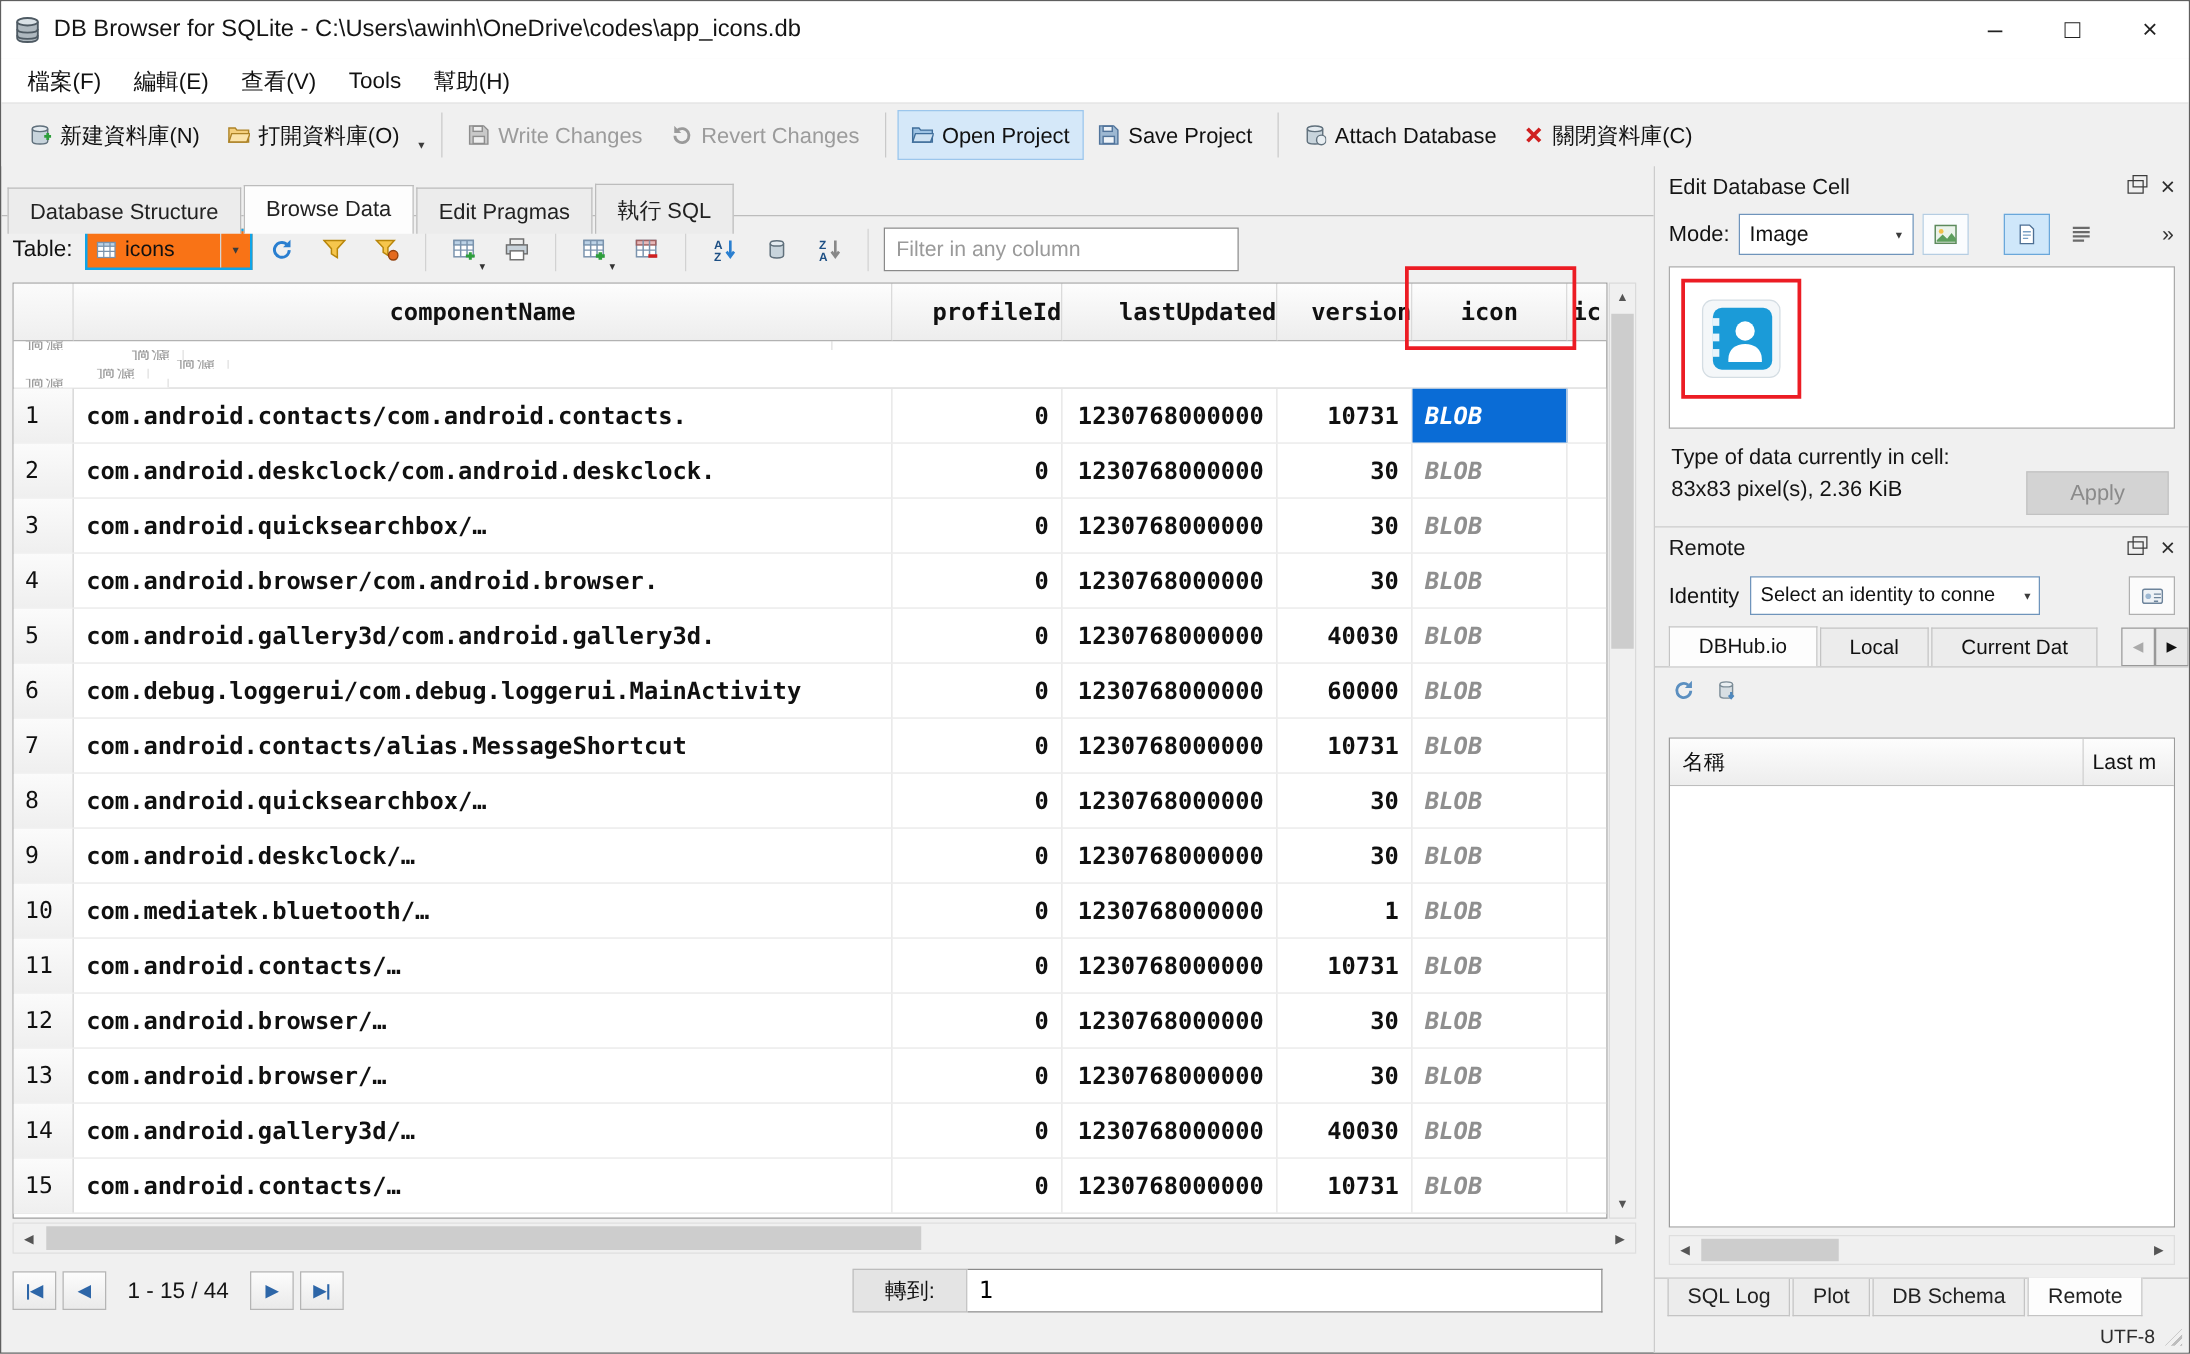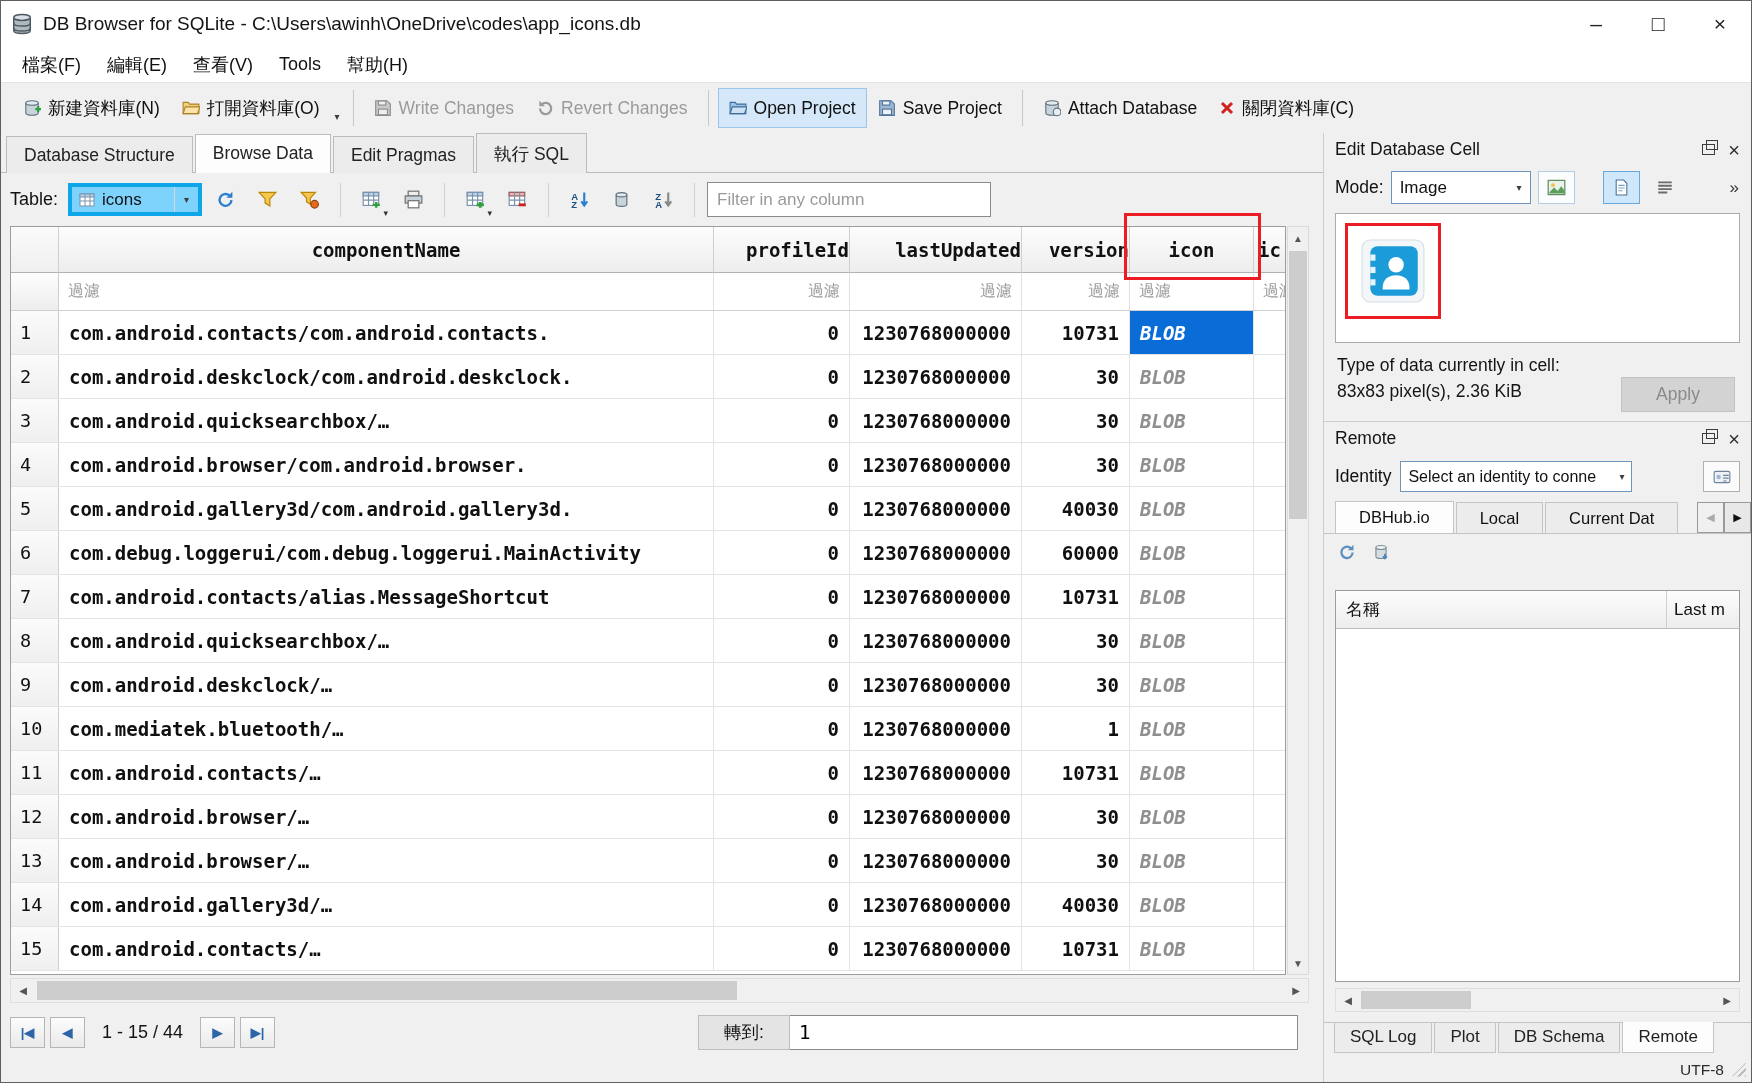--- a/index.html
+++ b/index.html
@@ -27,40 +27,40 @@
   .dd { font-size:10px; color:#3c3c3c; }
   .tb-dd { padding:0 4px; height:40px; display:flex; align-items:flex-end; padding-bottom:6px; }
 
   
   .main { display:flex; height:951px; }
   .left { flex:1; min-width:0; display:flex; flex-direction:column; }
   .right { width:428px; border-left:1px solid #cccccc; background:#f0f0f0; display:flex; flex-direction:column; }
 
   
   .tabbar { height:40px; display:flex; align-items:flex-end; padding-left:5px; border-bottom:1px solid #bcbcbc; }
-  .tab { padding:8px 17px 7px; font-size:17.5px; border:1px solid #bcbcbc; border-bottom:none; background:#ececec; margin-right:2px; position:relative; top:1px; color:#222; }
+  .tab { padding:8px 17px 7px; font-size:17.5px; border:1px solid #bcbcbc; border-bottom:none; background:#ececec; margin-right:2px; position:relative; top:15px; color:#222; }
   .tab.active { background:#fdfdfd; padding-bottom:9px; z-index:2; }
 
   
   .table-toolbar { height:53px; display:flex; align-items:center; padding:0 9px; gap:5px; }
   .tt-label { font-size:18px; margin-right:5px; }
-  .combo { width:134px; height:33px; border:4px solid #0ea5e9; background:#7dd3fc; display:flex; align-items:center; padding:0 0 0 7px; gap:7px; font-size:17px; }
+  .combo { width:134px; height:33px; border:2px solid #0ea5e9; background:#f97316; display:flex; align-items:center; padding:0 0 0 7px; gap:7px; font-size:17px; }
   .combo .arrowbox { margin-left:auto; width:24px; height:100%; display:flex; align-items:center; justify-content:center; border-left:1px solid #d5d5d5; }
   .icon-btn { width:37px; height:37px; display:flex; align-items:center; justify-content:center; position:relative; }
   .icon-btn .corner-dd { position:absolute; right:2px; bottom:0px; font-size:9px; color:#333; }
   .filter-input { width:284px; height:35px; border:1px solid #8a8a8a; font-size:17px; padding:0 9px; color:#222; background:#fff; }
   .filter-input::placeholder { color:#9a9a9a; }
   .tt-sep { width:1px; height:34px; background:#d2d2d2; margin:0 7px; }
 
   
   .grid-wrap { height:749px; display:flex; padding:0 14px 0 9px; position:relative; }
   .grid { flex:1; min-width:0; border:1px solid #9c9c9c; background:#fff; display:flex; flex-direction:column; overflow:visible; position:relative; }
   .grid-header { height:46px; display:flex; position:relative; }
   .gh { background:linear-gradient(#fdfdfd,#ededed); border-right:1px solid #cfcfcf; border-bottom:1px solid #b2b2b2; display:flex; align-items:center; justify-content:center; font-family:"DejaVu Sans Mono", monospace; font-weight:700; font-size:19px; overflow:hidden; white-space:nowrap; }
-  .grid-filter { height:38px; display:flex; border-bottom:1px solid #cfcfcf; }
+  .grid-filter { height:38px; display:flex; border-bottom:1px solid #cfcfcf;flex-direction:column; }
   .gf { border-right:1px solid #e0e0e0; display:flex; align-items:center; padding:0 9px; color:#9b9b9b; font-size:16px; overflow:hidden; white-space:nowrap; background:#fff; }
   .gf.corner { background:linear-gradient(#fdfdfd,#ededed); border-right:1px solid #cfcfcf; }
   .grid-row { height:44px; display:flex; border-bottom:1px solid #e4e4e4; background:#fff; }
   .gc { border-right:1px solid #e4e4e4; display:flex; align-items:center; padding:0 10px; font-family:"DejaVu Sans Mono", monospace; font-weight:700; font-size:19px; white-space:nowrap; overflow:hidden; color:#101010; }
   .col-num      { width:48px;  background:linear-gradient(#fbfbfb,#efefef); border-right:1px solid #cfcfcf; font-weight:400; font-size:18.5px; padding:0 6px 0 9px; }
   .col-component{ width:655px; }
   .col-profile  { width:136px; justify-content:flex-end; }
   .col-updated  { width:172px; justify-content:flex-end; }
   .col-version  { width:108px; justify-content:flex-end; }
   .col-icon     { width:124px; }
@@ -76,21 +76,21 @@
   .vs-fill { flex:1; }
   .hscroll { height:25px; margin:3px 14px 0 9px; background:#f0f0f0; border:1px solid #dedede; display:flex; align-items:center; position:relative; }
   .hs-arrow { width:24px; text-align:center; font-size:10px; color:#555; }
   .hs-thumb { position:absolute; left:26px; width:700px; top:2px; bottom:2px; background:#cdcdcd; }
   .hs-fill { flex:1; }
 
   
   .grid-nav { height:40px; margin-top:9px; display:flex; align-items:center; padding:0 9px; gap:5px; }
   .nav-btn { width:35px; height:31px; border:1px solid #b5b5b5; background:linear-gradient(#fcfcfc,#eaeaea); display:flex; align-items:center; justify-content:center; color:#2d66a8; font-size:13px; font-weight:700; }
   .nav-range { font-size:18px; margin:0 12px; color:#141414; }
-  .goto-group { margin-left:auto; margin-right:16px; width:600px; display:flex; align-items:center; }
+  .goto-group { margin-left:auto; margin-right:32px; width:600px; display:flex; align-items:center; }
   .goto-btn { width:92px; height:35px; background:#e4e4e4; border:1px solid #bdbdbd; display:flex; align-items:center; justify-content:center; font-size:17.5px; }
   .goto-input { flex:1; height:35px; border:1px solid #8a8a8a; border-left:none; font-size:19px; padding:0 9px; font-family:"DejaVu Sans Mono", monospace; background:#fff; }
 
   
   .panel-header { height:33px; display:flex; align-items:center; padding:0 11px; font-size:17.5px; color:#151515; }
   .ph-icons { margin-left:auto; display:flex; gap:13px; align-items:center; }
   .float-ic { width:13px; height:11px; border:1.5px solid #3c3c3c; position:relative; background:#f0f0f0; }
   .float-ic:before { content:""; position:absolute; left:3px; top:-5px; width:10px; height:8px; border:1.5px solid #3c3c3c; }
   .close-ic { font-size:20px; color:#2e2e2e; line-height:1; }
 

